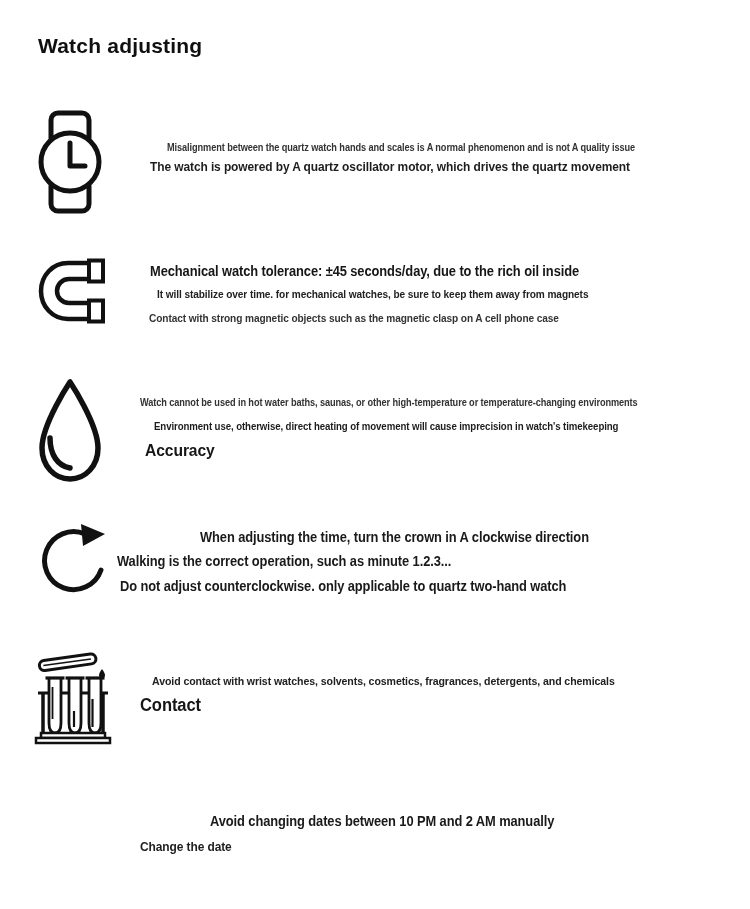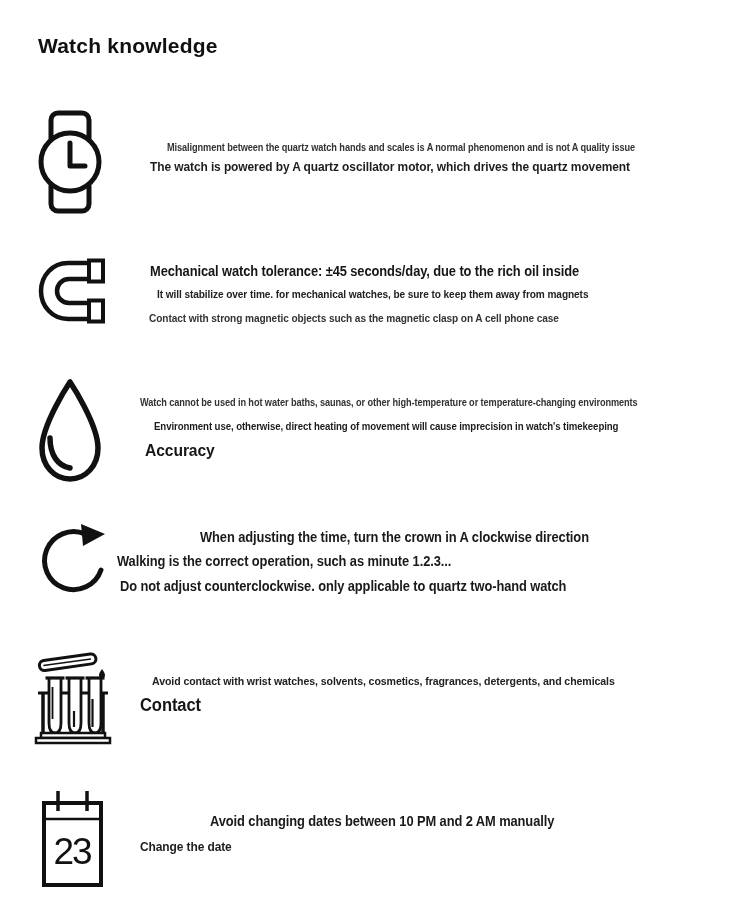--- a/index.html
+++ b/index.html
@@ -45,21 +45,21 @@
   .i-tubes{left:33px;top:643px;}
   .i-cal{left:40px;top:788px;}
   svg{display:block;}
   .cal-num{font-family:"Liberation Sans",sans-serif;font-weight:400;letter-spacing:-2px;}
 </style>
 </head>
 <body>
 
 <div class="page">
 
-  <div class="ttl">Watch knowledge</div>
+  <div class="ttl">Watch adjusting</div>
 
   <div class="icon i-watch">
     <svg width="64" height="104" viewBox="0 0 64 104" fill="none">
       <rect x="13" y="3" width="38" height="32" rx="7" fill="#fff" stroke="#111" stroke-width="5"></rect>
       <rect x="13" y="69" width="38" height="32" rx="7" fill="#fff" stroke="#111" stroke-width="5"></rect>
       <circle cx="32" cy="52" r="29" fill="#fff" stroke="#111" stroke-width="5"></circle>
       <path d="M32 33 V56 H47" stroke="#111" stroke-width="5" stroke-linecap="round" stroke-linejoin="round"></path>
     </svg>
   </div>
   <div class="ln sm s0a">Misalignment between the quartz watch hands and scales is A normal phenomenon and is not A quality issue</div>
@@ -118,25 +118,16 @@
         <line x1="52.5" y1="35" x2="71.5" y2="35" stroke-width="3.2"></line>
         <line x1="59.5" y1="56" x2="59.5" y2="84" stroke-width="2.2"></line>
       </g>
       <rect x="8" y="90" width="64" height="5" fill="#fff" stroke="#111" stroke-width="2.5"></rect>
       <rect x="3" y="95" width="74" height="5" fill="#fff" stroke="#111" stroke-width="2.5"></rect>
     </svg>
   </div>
   <div class="ln s4a">Avoid contact with wrist watches, solvents, cosmetics, fragrances, detergents, and chemicals</div>
   <div class="ln s4b">Contact</div>
 
-  <div class="icon i-cal">
-    <svg width="65" height="100" viewBox="0 0 65 100" fill="none">
-      <rect x="4" y="15" width="57" height="82" fill="#fff" stroke="#111" stroke-width="4"></rect>
-      <line x1="4" y1="31" x2="61" y2="31" stroke="#111" stroke-width="2.5"></line>
-      <line x1="18" y1="3" x2="18" y2="23" stroke="#111" stroke-width="3.5"></line>
-      <line x1="47" y1="3" x2="47" y2="23" stroke="#111" stroke-width="3.5"></line>
-      <text class="cal-num" x="32" y="76" text-anchor="middle" font-size="37" fill="#111">23</text>
-    </svg>
-  </div>
   <div class="ln s5a">Avoid changing dates between 10 PM and 2 AM manually</div>
   <div class="ln s5b">Change the date</div>
 
 </div>
 
 </body></html>

